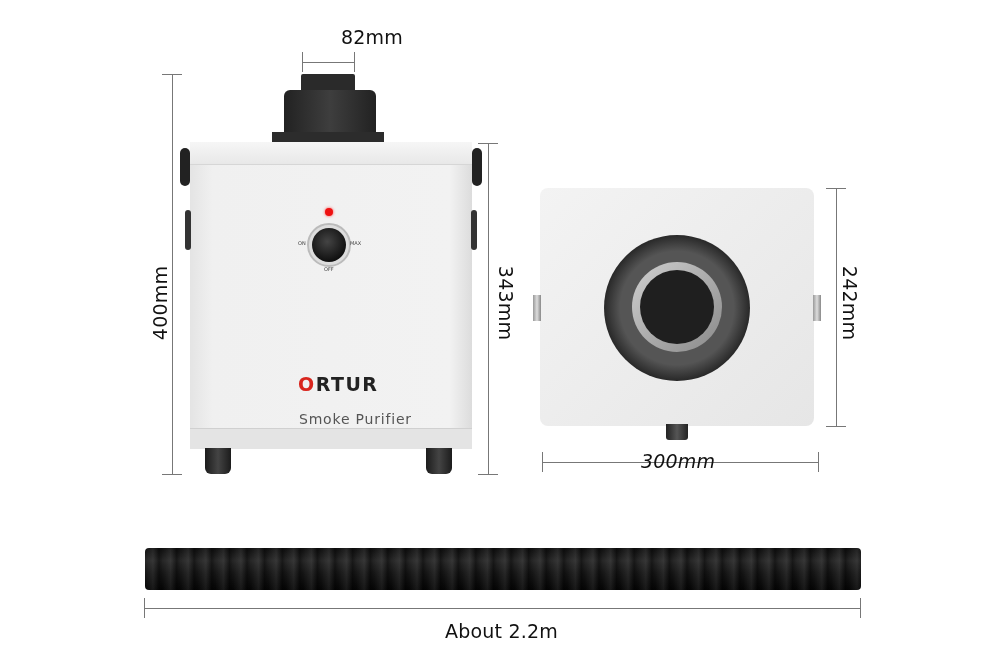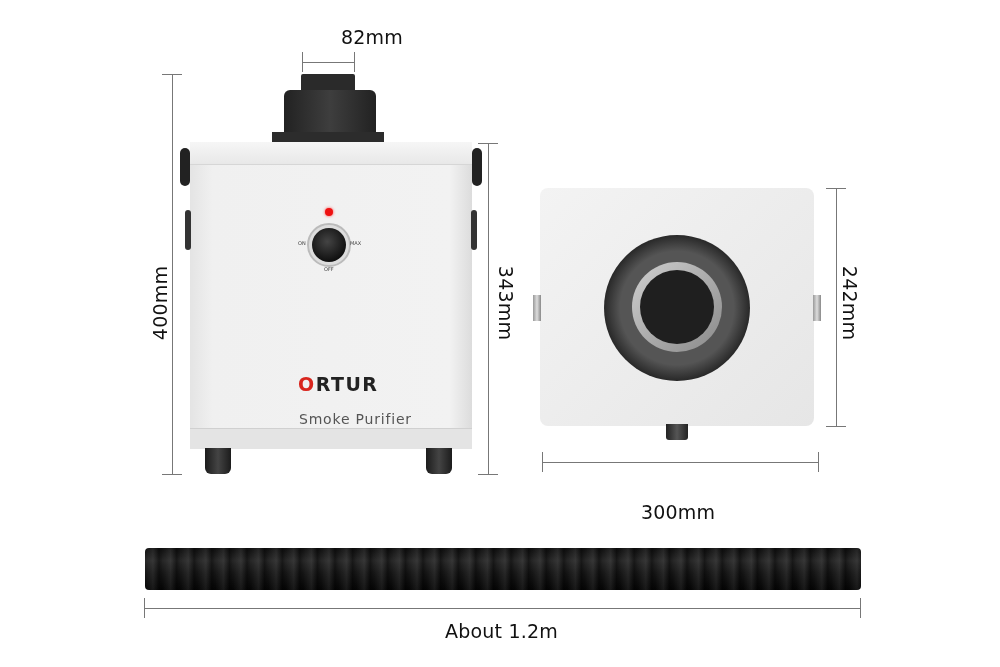--- a/index.html
+++ b/index.html
@@ -106,22 +106,22 @@
   <div class="abs bottom-port"></div>
 
   <div class="vline" style="left:836px; top:188px; height:238px;"></div>
   <div class="tick-h" style="left:826px; top:188px;"></div>
   <div class="tick-h" style="left:826px; top:426px;"></div>
   <div class="dim-label rot" style="left:810px; top:292px; width:80px; text-align:center;">242mm</div>
 
   <div class="hline" style="left:542px; top:462px; width:276px;"></div>
   <div class="tick-v" style="left:542px; top:452px;"></div>
   <div class="tick-v" style="left:818px; top:452px;"></div>
-  <div class="dim-label" style="left:641px; top:501px;">300mm</div>
+  <div class="dim-label" style="left:641px; top:450px;font-style:italic;">300mm</div>
 </div>
 
 <div>
   <div class="abs hose"></div>
   <div class="hline" style="left:144px; top:608px; width:716px;"></div>
   <div class="tick-v" style="left:144px; top:598px;"></div>
   <div class="tick-v" style="left:860px; top:598px;"></div>
-  <div class="dim-label" style="left:445px; top:620px;">About 1.2m</div>
+  <div class="dim-label" style="left:445px; top:620px;">About 2.2m</div>
 </div>
 
 </body></html>

